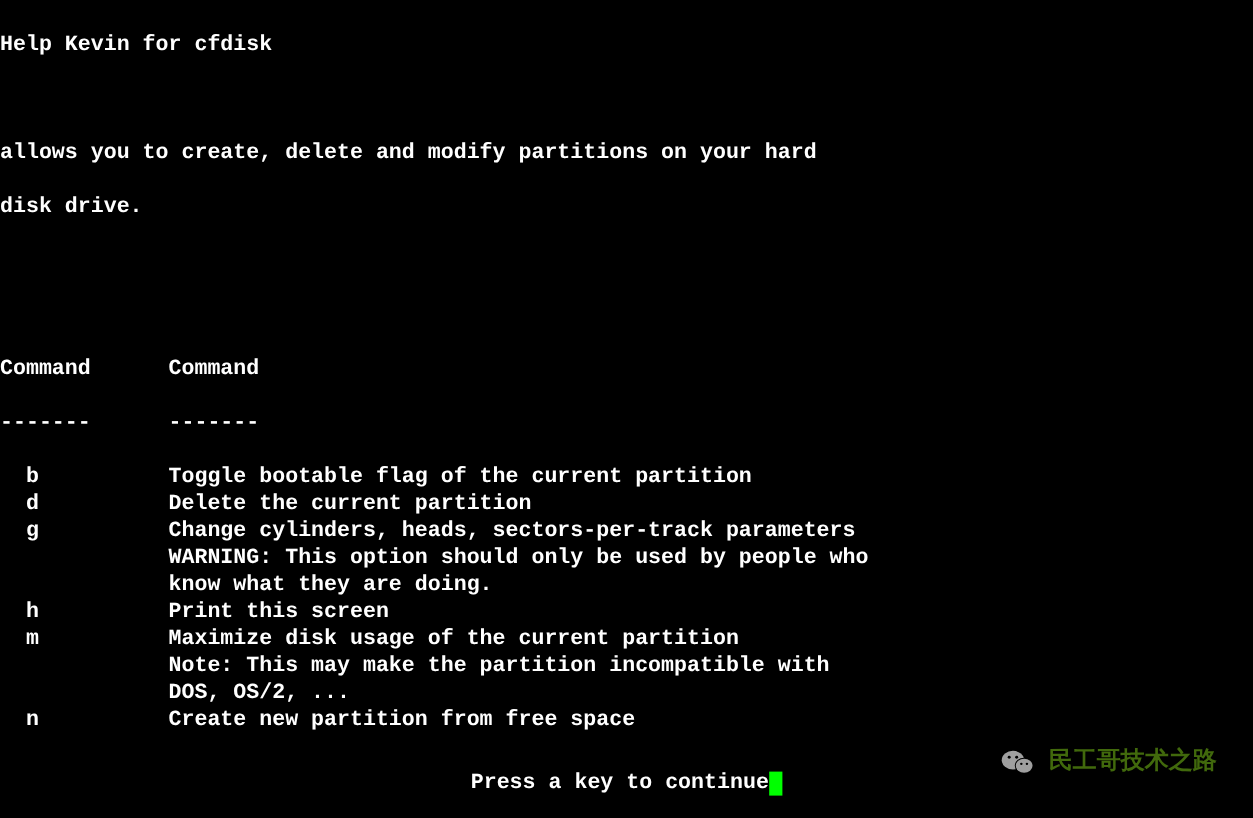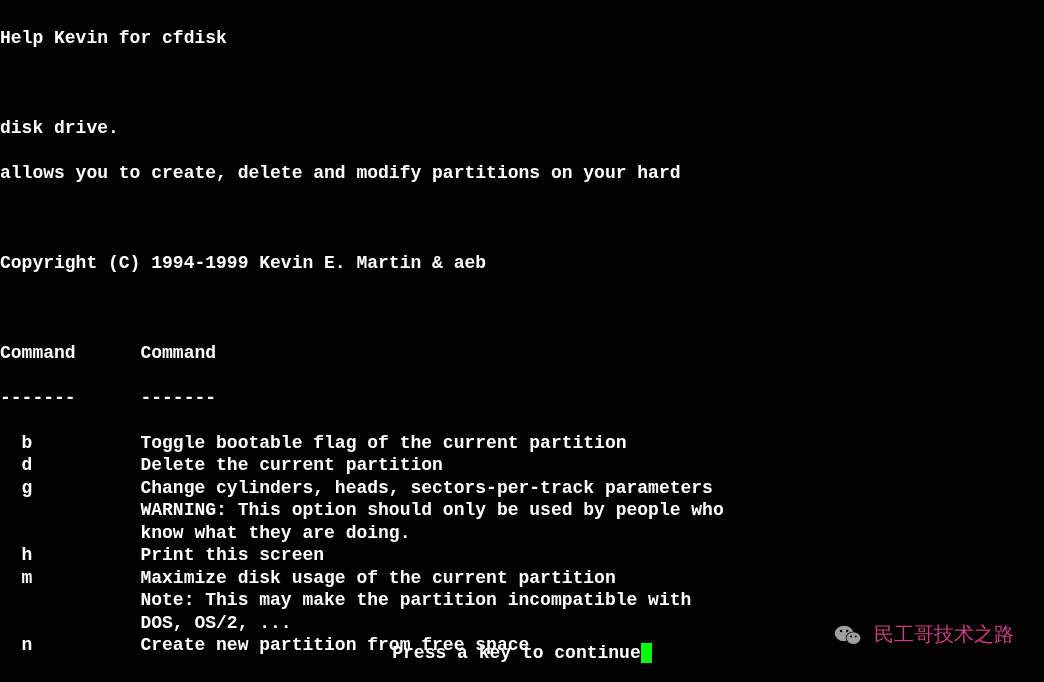--- a/index.html
+++ b/index.html
@@ -41,46 +41,45 @@
       background: #00ff00;
       vertical-align: text-bottom;
     }
     .watermark {
       position: absolute;
       right: 30px;
       bottom: 35px;
       display: flex;
       align-items: center;
       gap: 12px;
-      color: #ec4899;
+      color: #4d7c0f;
       font-family: "Microsoft YaHei", sans-serif;
       font-size: 20px;
-      font-weight: normal;
+      font-weight: bold;
       opacity: 0.85;
     }
     .watermark-icon {
       width: 28px;
       height: 24px;
       position: relative;
     }
     .watermark-icon svg {
       width: 100%;
       height: 100%;
     }
   </style>
 </head>
 <body>
 
 <div class="content">
 <div class="line">Help Kevin for cfdisk</div>
 <div class="line"> </div>
+<div class="line">allows you to create, delete and modify partitions on your hard</div>
 <div class="line">disk drive.</div>
-<div class="line">allows you to create, delete and modify partitions on your hard</div>
 <div class="line"> </div>
-<div class="line">Copyright (C) 1994-1999 Kevin E. Martin &amp; aeb</div>
 <div class="line"> </div>
 <div class="line"><span>Command</span>      <span>Command</span></div>
 <div class="line"><span>-------</span>      <span>-------</span></div>
 <div id="commands-container"><div class="line">  b          Toggle bootable flag of the current partition</div><div class="line">  d          Delete the current partition</div><div class="line">  g          Change cylinders, heads, sectors-per-track parameters</div><div class="line">             WARNING: This option should only be used by people who</div><div class="line">             know what they are doing.</div><div class="line">  h          Print this screen</div><div class="line">  m          Maximize disk usage of the current partition</div><div class="line">             Note: This may make the partition incompatible with</div><div class="line">             DOS, OS/2, ...</div><div class="line">  n          Create new partition from free space</div></div>
 </div>
 
 <div class="footer"><span>Press a key to continue</span><span class="cursor"></span></div>
 
 <div class="watermark">
   <span class="watermark-icon">

